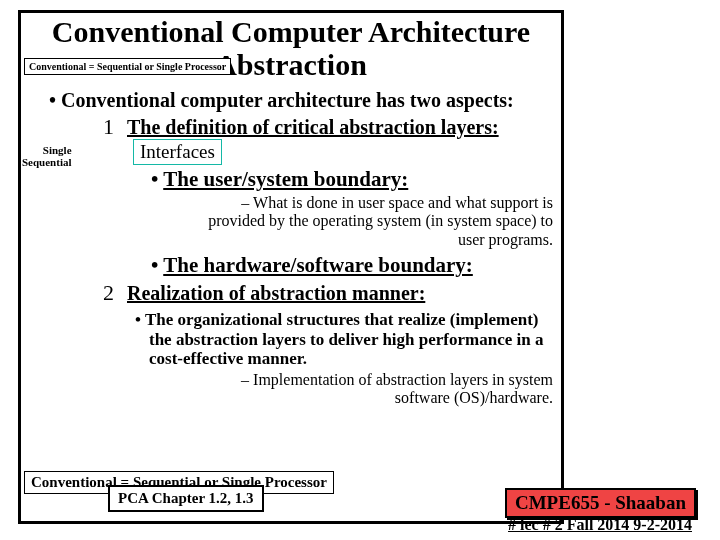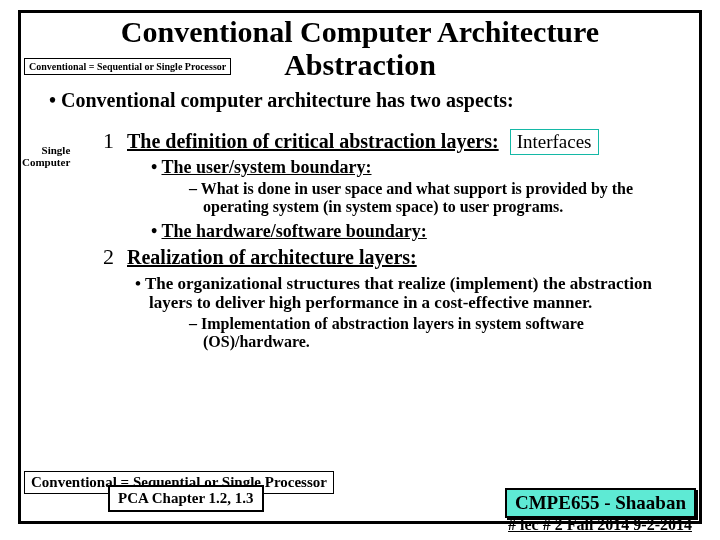--- a/index.html
+++ b/index.html
@@ -8,21 +8,21 @@
     height: 540px;
     background: #fff;
     font-family: "Times New Roman", Times, serif;
     color: #000;
     position: relative;
     overflow: hidden;
   }
   .slide {
     position: absolute;
     left: 18px; top: 10px;
-    width: 684px; height: 514px;
+    width: 546px; height: 514px;
     border: 3px solid #000;
   }
   .title {
     font-size: 30px;
     font-weight: bold;
     text-align: center;
     line-height: 1.1;
     padding: 2px 6px 4px 6px;
   }
   .annot-top {
@@ -41,21 +41,21 @@
     font-weight: bold;
     line-height: 1.1;
     text-align: right;
   }
   .body {
     padding: 0 8px 0 20px;
   }
   .b1 {
     font-size: 20px;
     font-weight: bold;
-    margin: 4px 0 16px 8px;
+    margin: 4px 0 2px 8px;
   }
   .n1 {
     font-size: 20px;
     font-weight: bold;
     margin: 0 0 2px 62px;
     display: flex;
     align-items: baseline;
     gap: 10px;
   }
   .n1 .num { font-weight: normal; font-size: 22px; min-width: 14px; }
@@ -63,32 +63,33 @@
   .interfaces {
     display: inline-block;
     border: 1px solid #14b8a6;
     padding: 1px 6px;
     font-weight: normal;
     font-size: 19px;
     margin-left: 6px;
     text-decoration: none;
   }
   .b2 {
-    font-size: 18px;
+    font-size: 21px;
     font-weight: bold;
     margin: 2px 0 2px 110px;
   }
   .b2 .txt { text-decoration: underline; }
   .b3 {
     font-size: 16px;
-    font-weight: bold;
+    font-weight: normal;
     margin: 0 0 4px 148px;
     text-indent: -14px;
     padding-left: 14px;
     line-height: 1.15;
+    text-align: right;
   }
   .b3::before { content: "– "; }
   .b2b {
     font-size: 17px;
     font-weight: bold;
     margin: 4px 0 2px 94px;
     text-indent: -14px;
     padding-left: 14px;
     line-height: 1.15;
   }
@@ -112,21 +113,21 @@
     background: #fff;
   }
   .course-box {
     position: absolute;
     right: 24px; bottom: 22px;
     border: 2px solid #000;
     box-shadow: 2px 2px 0 #000;
     padding: 2px 8px;
     font-size: 19px;
     font-weight: bold;
-    background: #5eead4;
+    background: #ef4444;
   }
   .footer-meta {
     position: absolute;
     right: 28px; bottom: 6px;
     font-size: 16px;
     font-weight: bold;
     text-decoration: underline;
   }
 </style>
 </head>
@@ -149,30 +150,30 @@
       </span>
     </div>
 
     <div class="b2">• <span class="txt">The user/system boundary:</span></div>
     <div class="b3">What is done in user space and what support is provided by the operating system (in system space) to user programs.</div>
 
     <div class="b2">• <span class="txt">The hardware/software boundary:</span></div>
 
     <div class="n1">
       <span class="num">2</span>
-      <span class="txt">Realization of architecture layers:</span>
+      <span class="txt">Realization of abstraction manner:</span>
     </div>
 
     <div class="b2b">The organizational structures that realize (implement) the abstraction layers to deliver high performance in a cost-effective manner.</div>
     <div class="b3">Implementation of abstraction layers in system software (OS)/hardware.</div>
   </div>
 </div>
 
 <div class="annot-top">Conventional = Sequential or Single Processor</div>
 <div class="annot-left">
   <span>Single</span><br>
-  <span>Computer</span>
+  <span>Sequential</span>
 </div>
 
 <div class="bottom-left-box">Conventional = Sequential or Single Processor</div>
 <div class="pca-box">PCA Chapter 1.2, 1.3</div>
 <div class="course-box">CMPE655 - Shaaban</div>
 <div class="footer-meta">#  lec # 2   Fall 2014  9-2-2014</div>
 
 </body></html>

